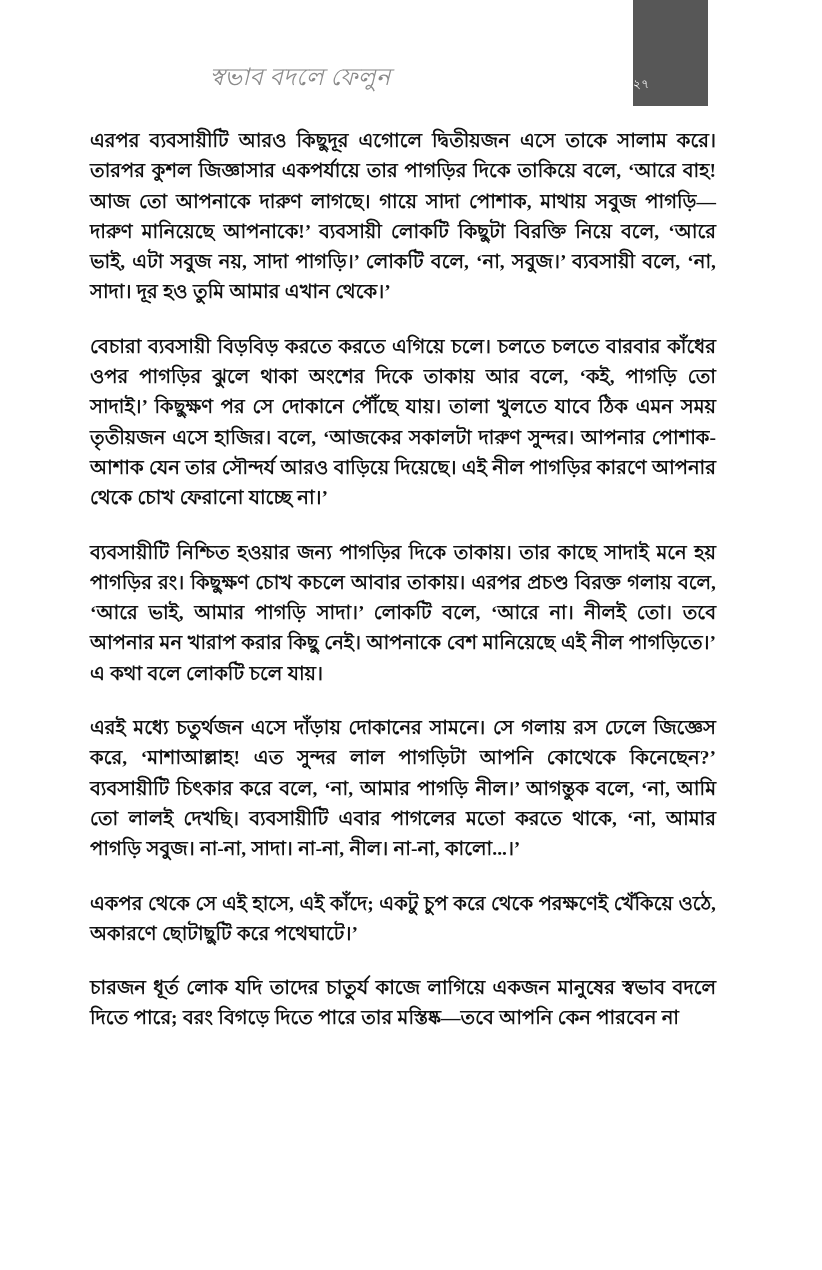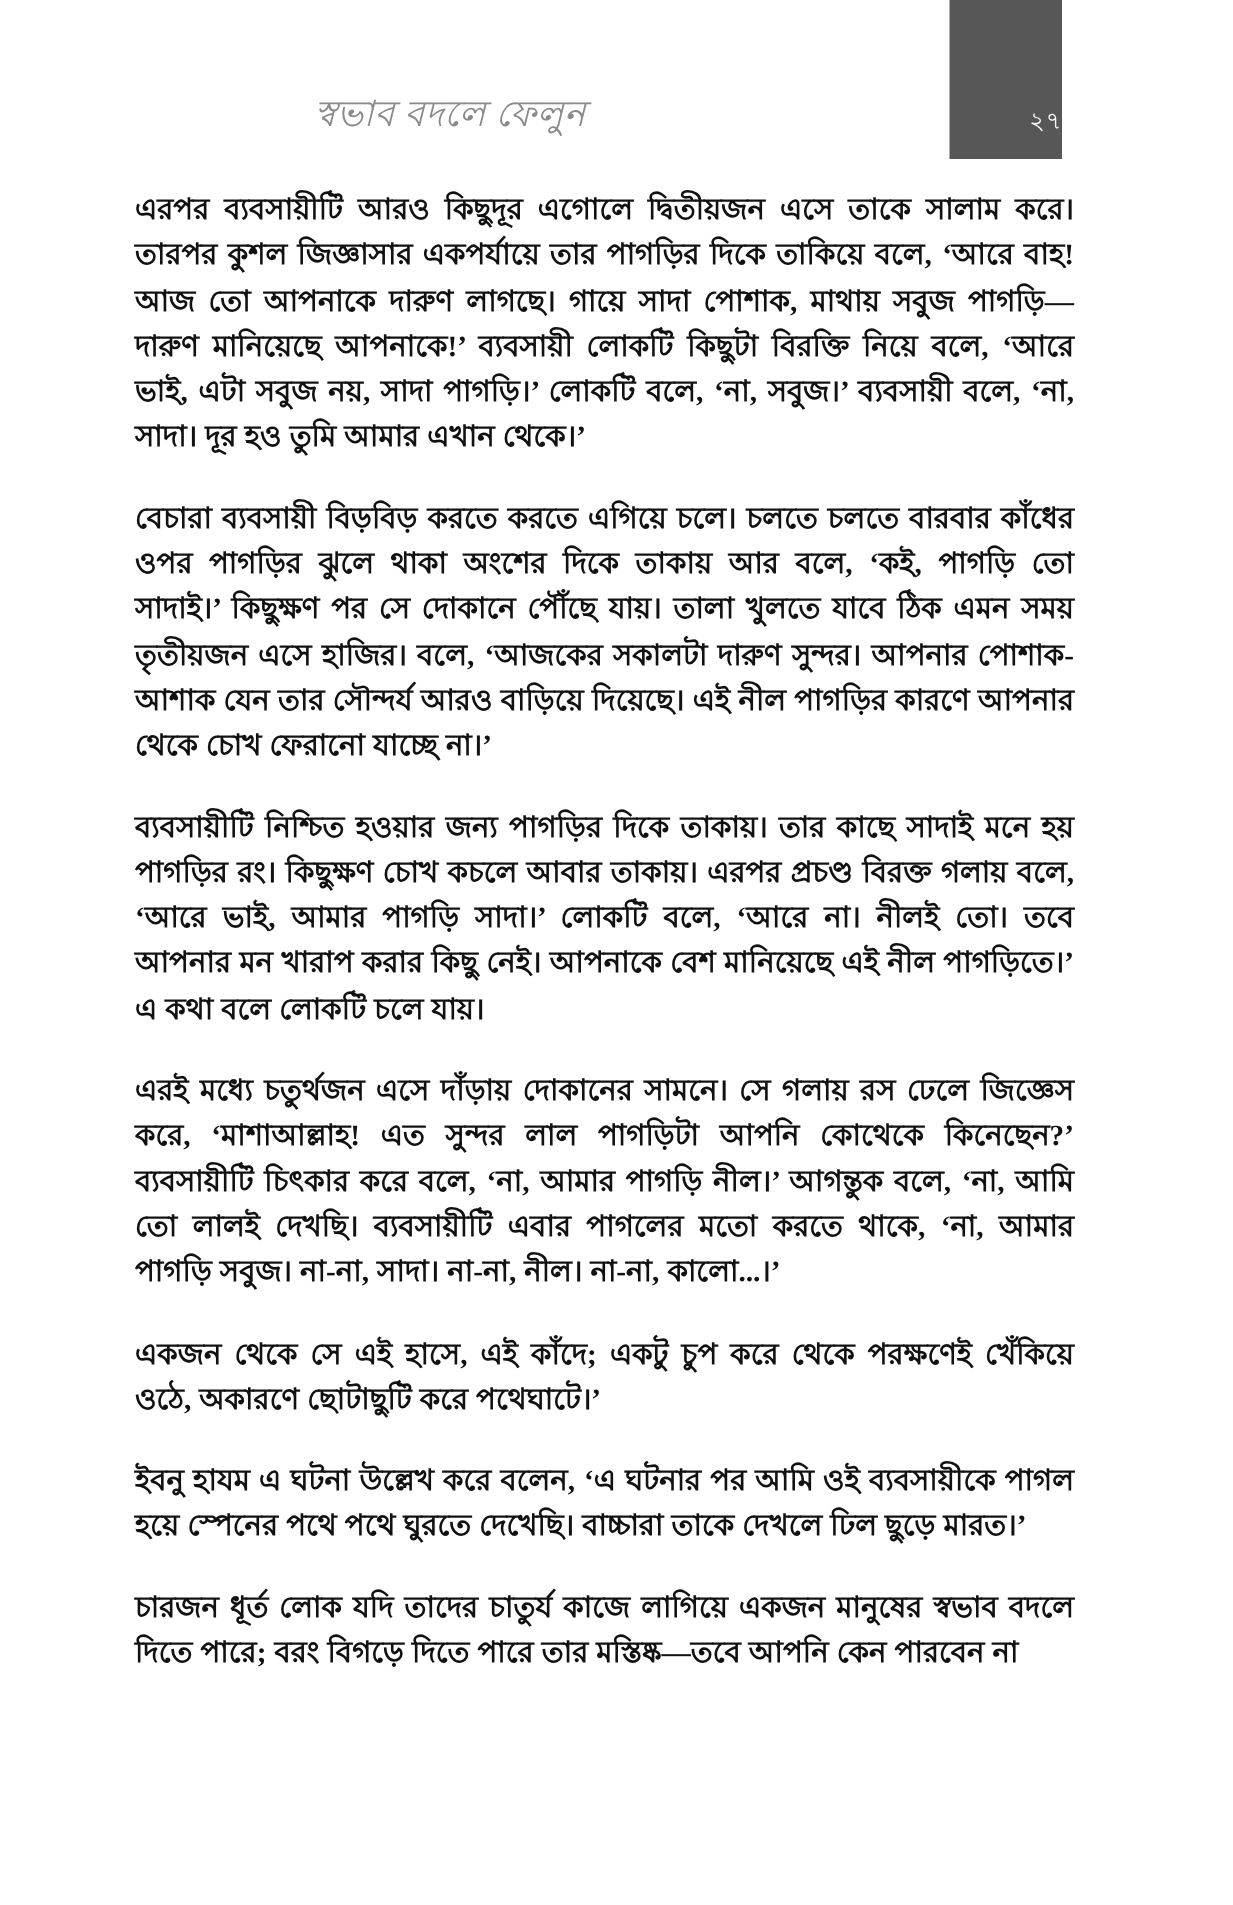--- a/index.html
+++ b/index.html
@@ -38,23 +38,23 @@
     width: 75px;
     height: 106px;
     background: #575757;
   }
 
   .page-number {
     position: absolute;
     left: 0;
     right: 0;
     bottom: 16px;
-    text-align: right;
+    text-align: left;
     color: #ffffff;
-    font-size: 16px;
+    font-size: 12px;
     line-height: 1;
     font-family: "Liberation Serif", "DejaVu Serif", serif;
     letter-spacing: 0.5px;
   }
 
   .running-title {
     position: absolute;
     left: 0;
     width: 600px;
     top: 63px;
@@ -103,18 +103,17 @@
     <div class="page-number-box">
       <div class="page-number">২৭</div>
     </div>
   </div>
 
   <div class="text-column">
     <p class="body-paragraph">এরপর ব্যবসায়ীটি আরও কিছুদূর এগোলে দ্বিতীয়জন এসে তাকে সালাম করে। তারপর কুশল জিজ্ঞাসার একপর্যায়ে তার পাগড়ির দিকে তাকিয়ে বলে, ‘আরে বাহ! আজ তো আপনাকে দারুণ লাগছে। গায়ে সাদা পোশাক, মাথায় সবুজ পাগড়ি—দারুণ মানিয়েছে আপনাকে!’ ব্যবসায়ী লোকটি কিছুটা বিরক্তি নিয়ে বলে, ‘আরে ভাই, এটা সবুজ নয়, সাদা পাগড়ি।’ লোকটি বলে, ‘না, সবুজ।’ ব্যবসায়ী বলে, ‘না, সাদা। দূর হও তুমি আমার এখান থেকে।’</p>
     <p class="body-paragraph">বেচারা ব্যবসায়ী বিড়বিড় করতে করতে এগিয়ে চলে। চলতে চলতে বারবার কাঁধের ওপর পাগড়ির ঝুলে থাকা অংশের দিকে তাকায় আর বলে, ‘কই, পাগড়ি তো সাদাই।’ কিছুক্ষণ পর সে দোকানে পৌঁছে যায়। তালা খুলতে যাবে ঠিক এমন সময় তৃতীয়জন এসে হাজির। বলে, ‘আজকের সকালটা দারুণ সুন্দর। আপনার পোশাক-আশাক যেন তার সৌন্দর্য আরও বাড়িয়ে দিয়েছে। এই নীল পাগড়ির কারণে আপনার থেকে চোখ ফেরানো যাচ্ছে না।’</p>
     <p class="body-paragraph">ব্যবসায়ীটি নিশ্চিত হওয়ার জন্য পাগড়ির দিকে তাকায়। তার কাছে সাদাই মনে হয় পাগড়ির রং। কিছুক্ষণ চোখ কচলে আবার তাকায়। এরপর প্রচণ্ড বিরক্ত গলায় বলে, ‘আরে ভাই, আমার পাগড়ি সাদা।’ লোকটি বলে, ‘আরে না। নীলই তো। তবে আপনার মন খারাপ করার কিছু নেই। আপনাকে বেশ মানিয়েছে এই নীল পাগড়িতে।’ এ কথা বলে লোকটি চলে যায়।</p>
     <p class="body-paragraph">এরই মধ্যে চতুর্থজন এসে দাঁড়ায় দোকানের সামনে। সে গলায় রস ঢেলে জিজ্ঞেস করে, ‘মাশাআল্লাহ! এত সুন্দর লাল পাগড়িটা আপনি কোথেকে কিনেছেন?’ ব্যবসায়ীটি চিৎকার করে বলে, ‘না, আমার পাগড়ি নীল।’ আগন্তুক বলে, ‘না, আমি তো লালই দেখছি। ব্যবসায়ীটি এবার পাগলের মতো করতে থাকে, ‘না, আমার পাগড়ি সবুজ। না-না, সাদা। না-না, নীল। না-না, কালো...।’</p>
-    <p class="body-paragraph">একজন থেকে সে এই হাসে, এই কাঁদে; একটু চুপ করে থেকে পরক্ষণেই খেঁকিয়ে ওঠে, অকারণে ছোটাছুটি করে পথেঘাটে।’</p>
-    <p class="body-paragraph">ইবনু হাযম এ ঘটনা উল্লেখ করে বলেন, ‘এ ঘটনার পর আমি ওই ব্যবসায়ীকে পাগল হয়ে স্পেনের পথে পথে ঘুরতে দেখেছি। বাচ্চারা তাকে দেখলে ঢিল ছুড়ে মারত।’</p>
+    <p class="body-paragraph">একপর থেকে সে এই হাসে, এই কাঁদে; একটু চুপ করে থেকে পরক্ষণেই খেঁকিয়ে ওঠে, অকারণে ছোটাছুটি করে পথেঘাটে।’</p>
     <p class="body-paragraph">চারজন ধূর্ত লোক যদি তাদের চাতুর্য কাজে লাগিয়ে একজন মানুষের স্বভাব বদলে দিতে পারে; বরং বিগড়ে দিতে পারে তার মস্তিষ্ক—তবে আপনি কেন পারবেন না</p>
   </div>
 
 </div>
 
 </body></html>

